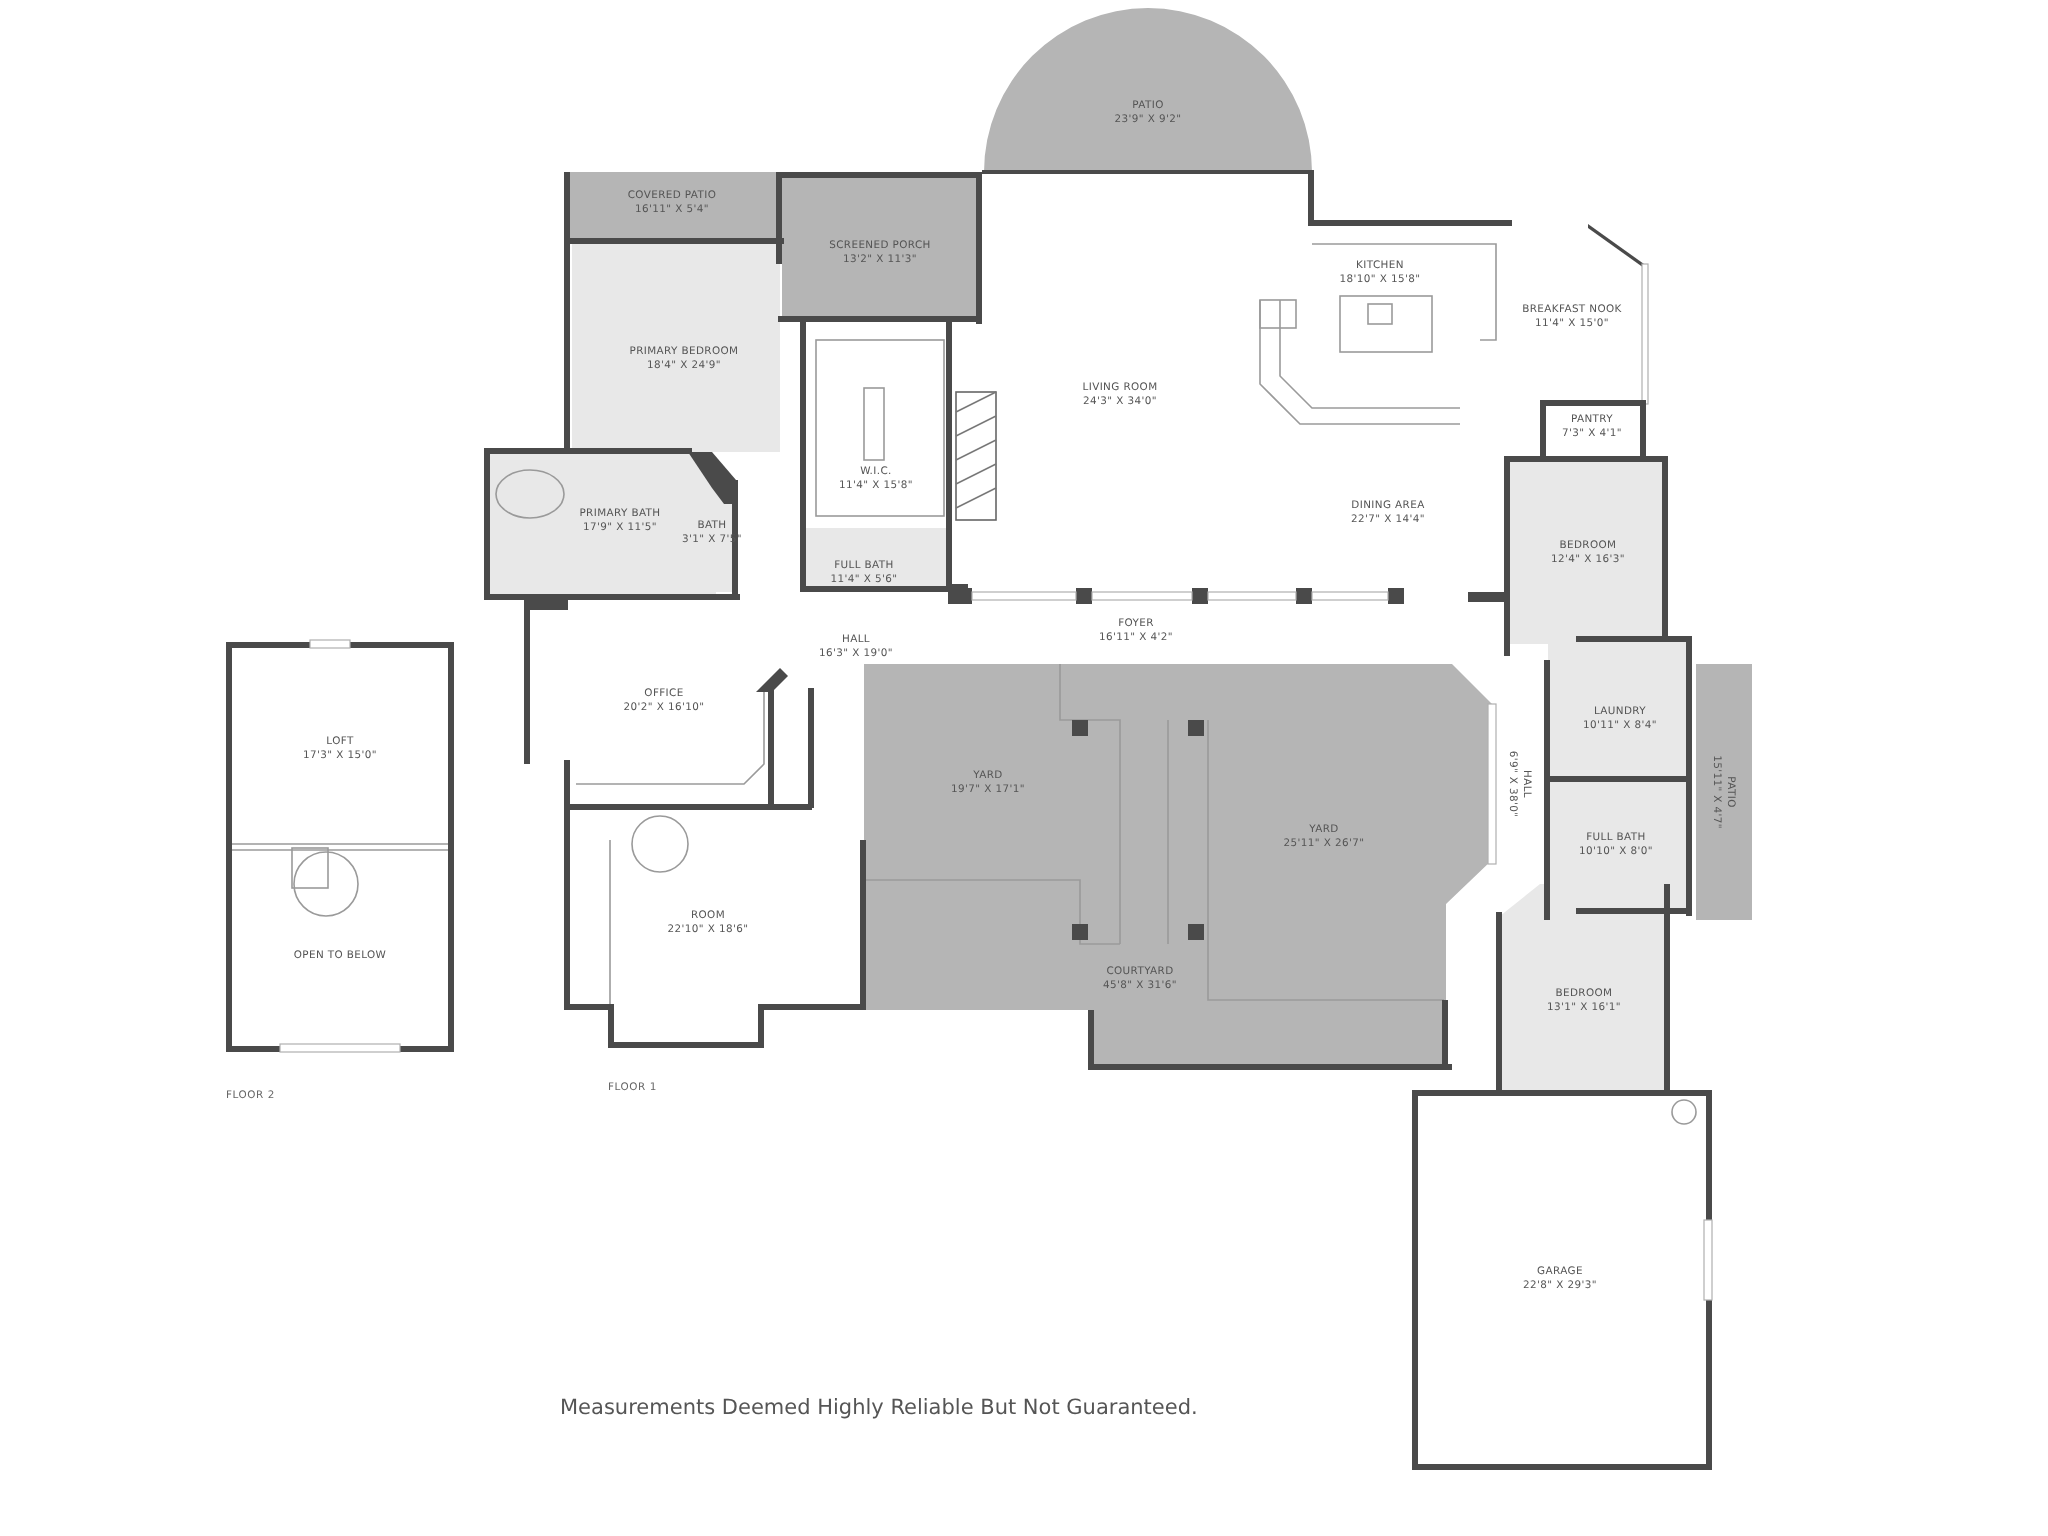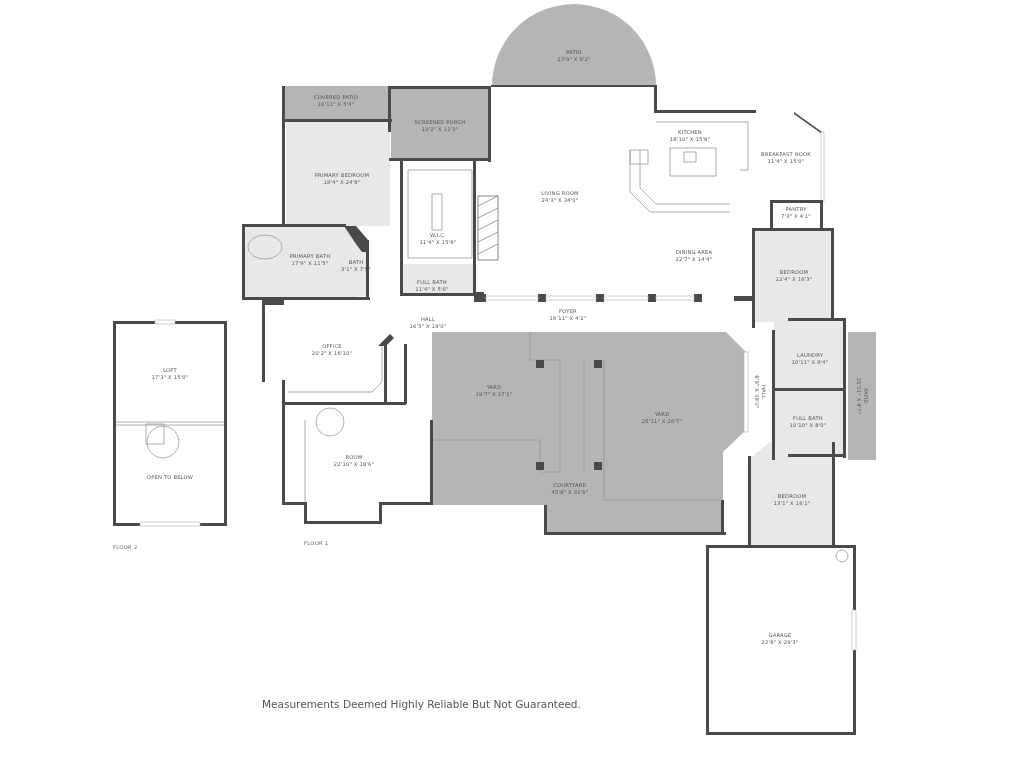--- a/index.html
+++ b/index.html
@@ -1,20 +1,20 @@
 <!DOCTYPE html>
 <html><head>
 <meta charset="utf-8">
 <style>
   html, body { margin: 0; padding: 0; background: #ffffff; }
   body { width: 1024px; height: 768px; position: relative; overflow: hidden; font-family: "DejaVu Sans", sans-serif; }
   #plan { position: absolute; left: 0; top: 0; width: 1024px; height: 768px; }
   .room-label { font-family: "DejaVu Sans", sans-serif; font-size: 5.2px; fill: #555; text-anchor: middle; letter-spacing: 0.2px; }
   .floor-label { font-family: "DejaVu Sans", sans-serif; font-size: 5.2px; fill: #666; letter-spacing: 0.3px; }
-  .disclaimer { position: absolute; left: 262px; top: 698px; font-family: "DejaVu Sans", sans-serif; font-size: 10.5px; color: #555; }
+  .disclaimer { position: absolute; left: 280px; top: 698px; font-family: "DejaVu Sans", sans-serif; font-size: 10.5px; color: #555; }
   .wall { fill: #4a4a4a; }
   .thin { stroke: #9a9a9a; stroke-width: 0.8; fill: none; }
   .outdoor { fill: #b5b5b5; }
   .indoor-light { fill: #e8e8e8; }
   .indoor { fill: #ffffff; }
   .win { fill: #fff; stroke: #b0b0b0; stroke-width: 0.6; }
 </style>
 </head>
 <body>
 

